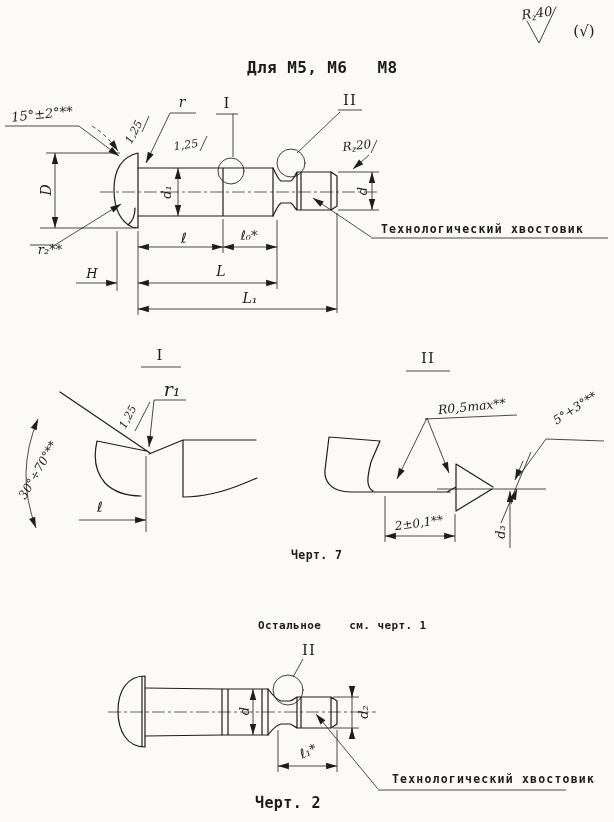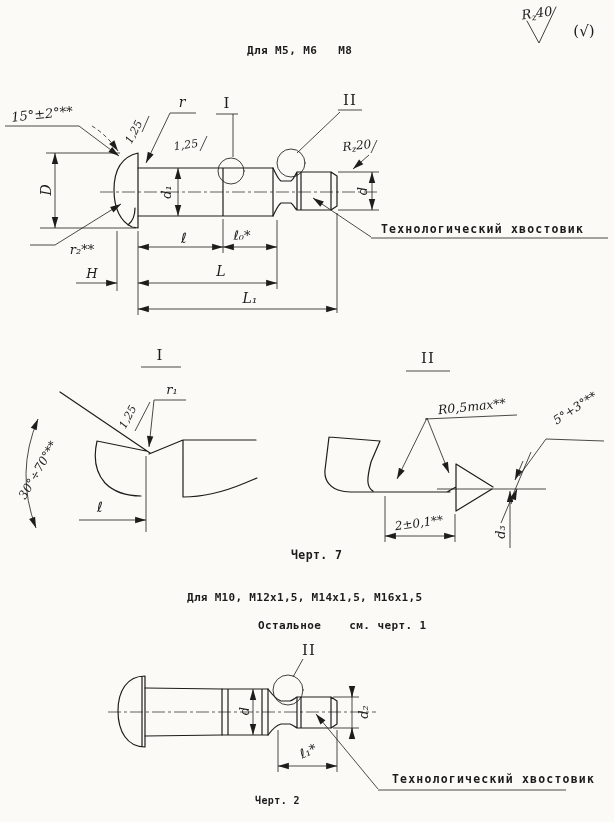--- a/index.html
+++ b/index.html
@@ -113,58 +113,57 @@
       <path class="dim" d="M278,730 L278,772 M337,730 L337,772"></path>
       <path class="dim m2" d="M278,766 L337,766"></path>
       <path class="dim me" d="M378,789 L316,714"></path>
       <path class="dim" d="M378,790 L566,790"></path>
     </g>
   </svg>
 
   <div class="lbl" style="left:537px;top:14px;font-size:13px;transform:translate(-50%,-50%) rotate(-8deg);"><span>R</span><span class="sub">z</span><span>40</span></div>
   <div class="lbl" style="left:584px;top:31px;font-size:15px;font-style:normal;">(√)</div>
 
-  <div class="cyr" style="left:247px;top:45px;font-size:11px;">Для М5, М6   М8</div>
+  <div class="cyr" style="left:247px;top:60px;font-size:16px;">Для М5, М6   М8</div>
 
   <div class="lbl" style="left:42px;top:114px;font-size:13px;transform:translate(-50%,-50%) rotate(-6deg);">15°±2°**</div>
   <div class="lbl" style="left:134px;top:132px;font-size:11px;transform:translate(-50%,-50%) rotate(-62deg);">1,25</div>
   <div class="lbl" style="left:182px;top:102px;font-size:14px;">r</div>
   <div class="lbl" style="left:186px;top:145px;font-size:11px;transform:translate(-50%,-50%) rotate(-8deg);">1,25</div>
   <div class="lbl rom" style="left:227px;top:103px;font-size:15px;">I</div>
   <div class="lbl rom" style="left:350px;top:100px;font-size:15px;">II</div>
   <div class="lbl" style="left:357px;top:146px;font-size:12px;transform:translate(-50%,-50%) rotate(-6deg);"><span>R</span><span class="sub">z</span><span>20</span></div>
   <div class="lbl" style="left:46px;top:190px;font-size:14px;transform:translate(-50%,-50%) rotate(-90deg);">D</div>
   <div class="lbl" style="left:166px;top:192px;font-size:13px;transform:translate(-50%,-50%) rotate(-90deg);">d₁</div>
   <div class="lbl" style="left:362px;top:191px;font-size:13px;transform:translate(-50%,-50%) rotate(-90deg);">d</div>
-  <div class="lbl" style="left:50px;top:249px;font-size:13px;margin-left:32px;">r₂**</div>
+  <div class="lbl" style="left:50px;top:249px;font-size:13px;">r₂**</div>
   <div class="lbl" style="left:92px;top:273px;font-size:13px;">H</div>
   <div class="lbl" style="left:184px;top:238px;font-size:14px;">ℓ</div>
-  <div class="lbl" style="left:242px;top:235px;font-size:13px;">ℓ₀*</div>
+  <div class="lbl" style="left:249px;top:235px;font-size:13px;">ℓ₀*</div>
   <div class="lbl" style="left:221px;top:271px;font-size:14px;">L</div>
   <div class="lbl" style="left:250px;top:298px;font-size:14px;">L₁</div>
   <div class="cyr" style="left:381px;top:224px;font-size:11.5px;letter-spacing:1.2px;">Технологический хвостовик</div>
 
   <div class="lbl rom" style="left:160px;top:355px;font-size:15px;">I</div>
-  <div class="lbl" style="left:172px;top:389px;font-size:13px;">r₁</div>
+  <div class="lbl" style="left:172px;top:389px;font-size:19px;">r₁</div>
   <div class="lbl" style="left:128px;top:417px;font-size:11px;transform:translate(-50%,-50%) rotate(-62deg);">1,25</div>
   <div class="lbl" style="left:38px;top:470px;font-size:12px;transform:translate(-50%,-50%) rotate(-60deg);">30°÷70°**</div>
   <div class="lbl" style="left:100px;top:507px;font-size:14px;">ℓ</div>
 
   <div class="lbl rom" style="left:428px;top:358px;font-size:15px;">II</div>
   <div class="lbl" style="left:472px;top:407px;font-size:12.5px;transform:translate(-50%,-50%) rotate(-6deg);">R0,5max**</div>
   <div class="lbl" style="left:575px;top:408px;font-size:12px;transform:translate(-50%,-50%) rotate(-33deg);">5°+3°**</div>
   <div class="lbl" style="left:419px;top:523px;font-size:12px;transform:translate(-50%,-50%) rotate(-8deg);">2±0,1**</div>
   <div class="lbl" style="left:500px;top:532px;font-size:13px;transform:translate(-50%,-50%) rotate(-90deg);">d₃</div>
 
   <div class="cyr" style="left:291px;top:550px;font-size:11.5px;">Черт. 7</div>
 
-  <div class="cyr" style="left:187px;top:592px;font-size:11px;letter-spacing:0.3px;">Для М10, М12x1,5, М14x1,5, М16x1,5</div>
   <div class="cyr" style="left:232px;top:620px;font-size:11px;margin-left:26px;">Остальное    см. черт. 1</div>
 
   <div class="lbl rom" style="left:309px;top:650px;font-size:15px;">II</div>
   <div class="lbl" style="left:244px;top:711px;font-size:13px;transform:translate(-50%,-50%) rotate(-90deg);">d</div>
   <div class="lbl" style="left:363px;top:712px;font-size:13px;transform:translate(-50%,-50%) rotate(-90deg);">d₂</div>
   <div class="lbl" style="left:308px;top:751px;font-size:13px;transform:translate(-50%,-50%) rotate(-25deg);">ℓ₁*</div>
   <div class="cyr" style="left:392px;top:774px;font-size:11.5px;letter-spacing:1.2px;">Технологический хвостовик</div>
 
-  <div class="cyr" style="left:255px;top:796px;font-size:10px;text-align:center;">Черт. 2</div>
+  <div class="cyr" style="left:255px;top:796px;font-size:15px;text-align:center;">Черт. 2</div>
 
 </div>
 
 </body></html>

